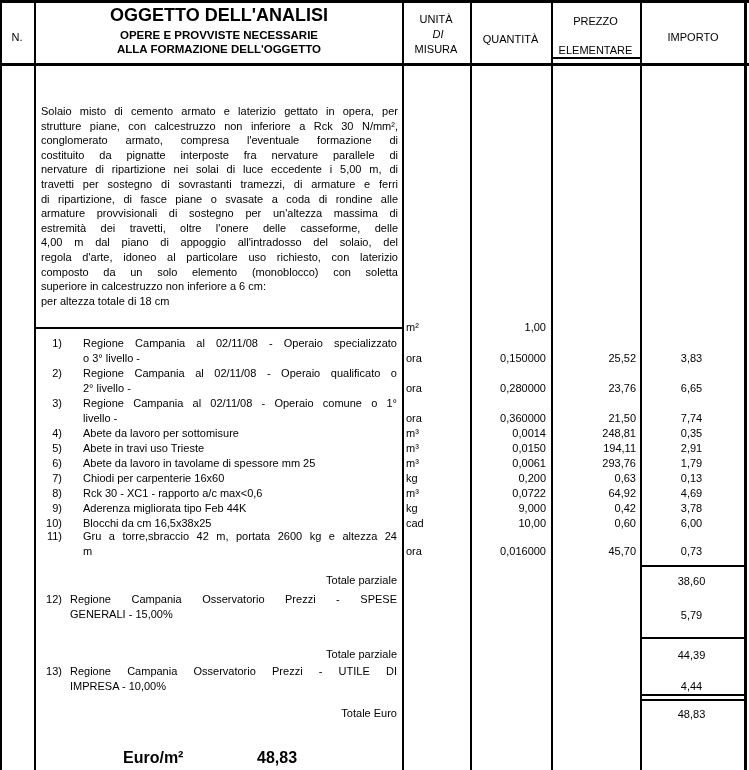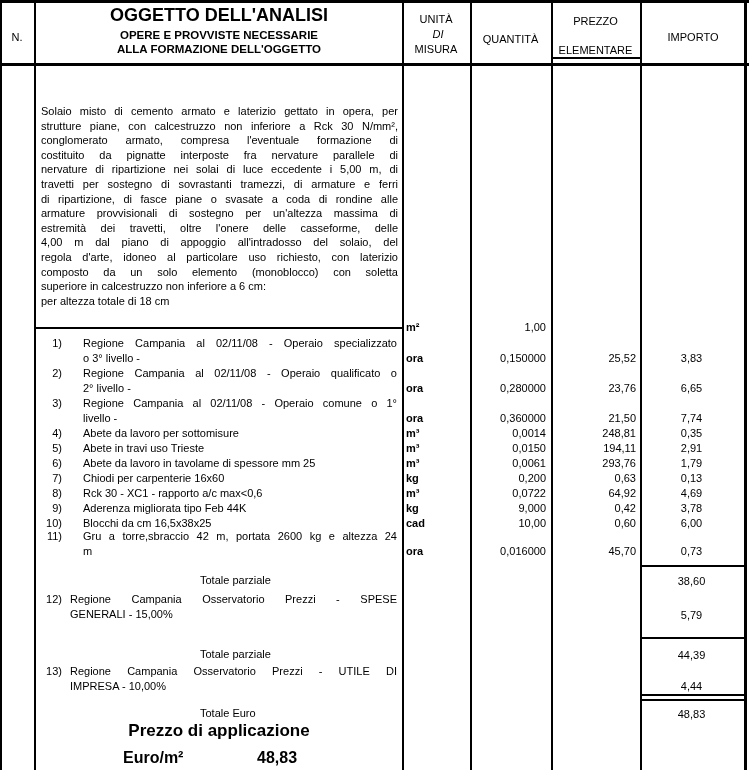--- a/index.html
+++ b/index.html
@@ -16,25 +16,25 @@
   .descblock{position:absolute;left:41px;top:104px;width:357px;font-size:11px;}
   .dline{height:14.6px;line-height:14.6px;text-align:justify;text-align-last:justify;overflow:hidden;}
   .dline.noj{text-align:left;text-align-last:left;}
   
   .row{position:absolute;left:0;top:0;width:749px;font-size:11px;line-height:14px;}
   .no{position:absolute;left:34px;width:28px;text-align:right;}
   .l1{position:absolute;left:83px;width:314px;text-align:justify;text-align-last:justify;height:15px;overflow:hidden;}
   .l1.single{text-align:left;text-align-last:left;}
   .l2{position:absolute;left:83px;top:15px;width:314px;text-align:left;}
   .vals{position:absolute;left:0;top:0;width:749px;height:15px;}
-  .unit{position:absolute;left:406px;width:52px;text-align:left;font-weight:bold;}
+  .unit{position:absolute;left:406px;width:52px;text-align:left;}
   .qty{position:absolute;left:412px;width:134px;text-align:right;}
   .price{position:absolute;left:556px;width:80px;text-align:right;}
   .amt{position:absolute;left:646px;width:91px;text-align:center;}
-  .tlabel{position:absolute;left:200px;width:197px;text-align:left;font-size:11px;line-height:13px;}
+  .tlabel{position:absolute;left:200px;width:197px;text-align:right;font-size:11px;line-height:13px;}
 </style>
 </head>
 <body>
 
 <div class="page">
 
   <div class="vl" style="left:0;width:2px;"></div>
   <div class="vl" style="left:34px;width:2px;"></div>
   <div class="vl" style="left:402px;width:2px;"></div>
   <div class="vl" style="left:470px;width:2px;"></div>
@@ -236,17 +236,16 @@
     <div class="vals" style="top:15px;">
       <div class="amt">4,44</div>
     </div>
   </div>
 
   <div class="tlabel" style="top:707px;">Totale Euro</div>
   <div class="row" style="top:707px;">
     <div class="amt">48,83</div>
   </div>
 
-  <div class="hdr b" style="left:36px;top:721px;width:366px;font-size:17px;line-height:19px;">Prezzo di applicazione</div>
   <div class="abs b" style="left:123px;top:749px;font-size:16px;line-height:18px;">Euro/m²</div>
   <div class="abs b" style="left:257px;top:749px;font-size:16px;line-height:18px;">48,83</div>
 
 </div>
 
 </body></html>

